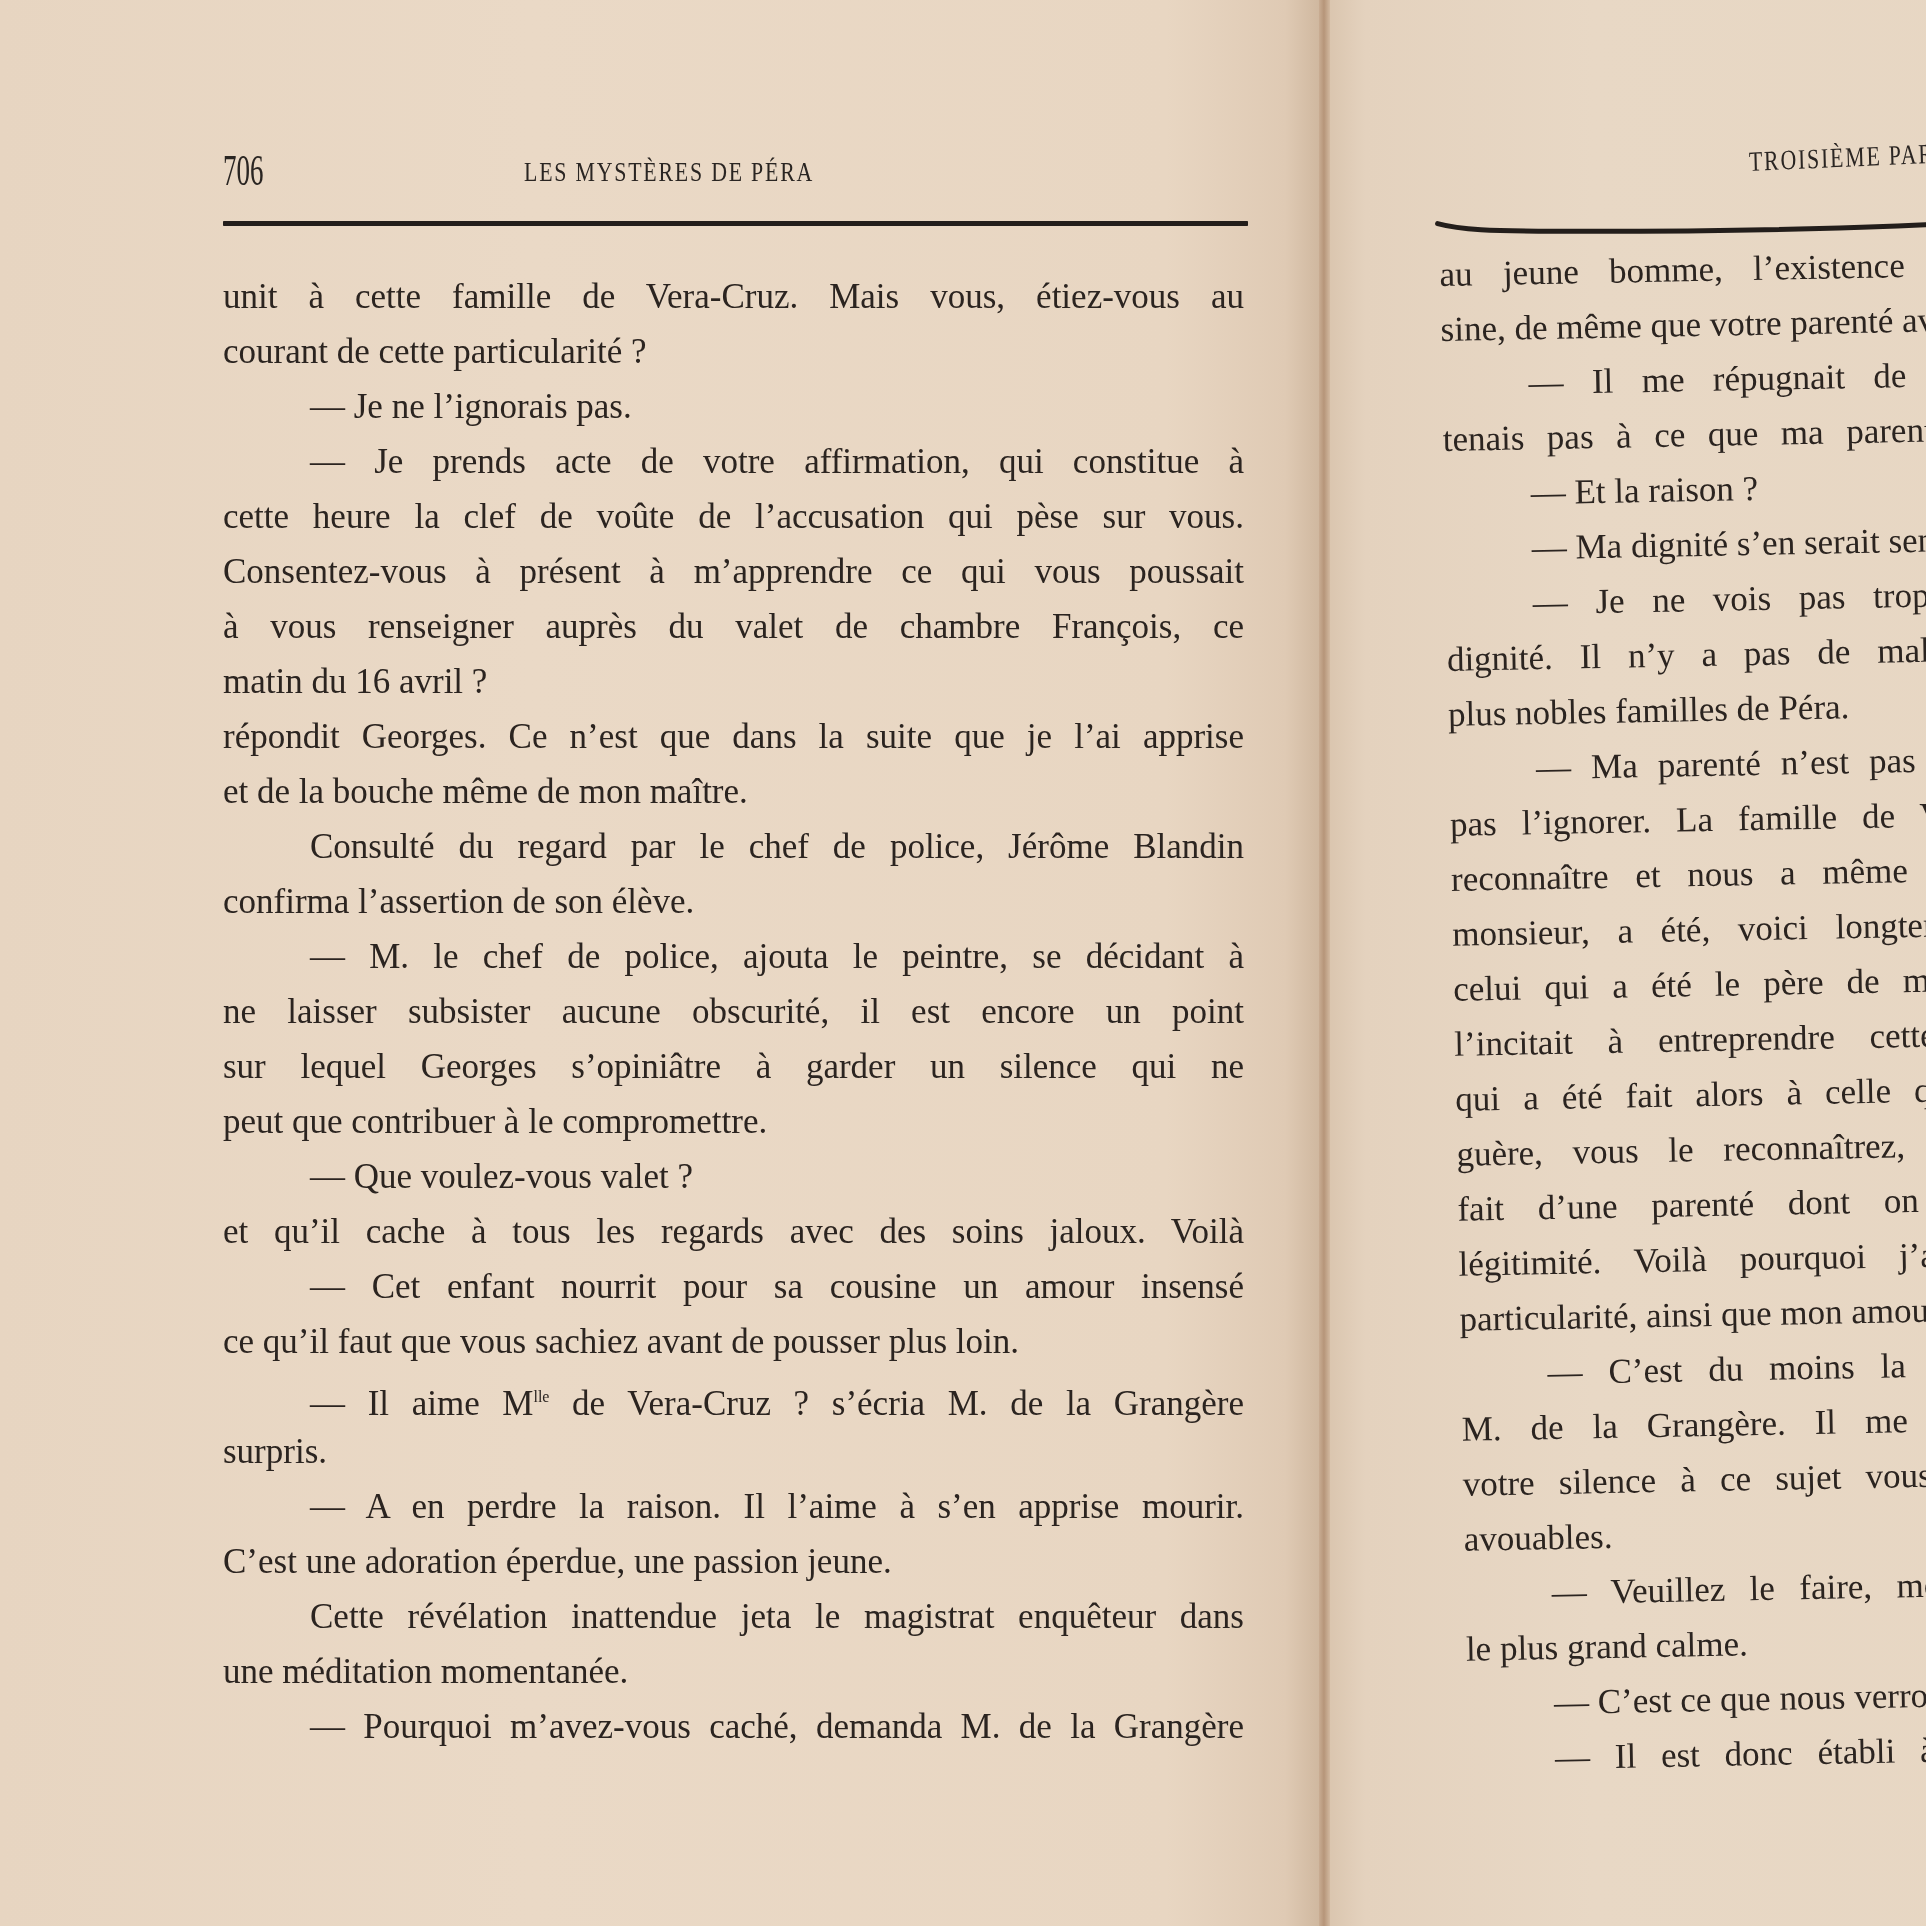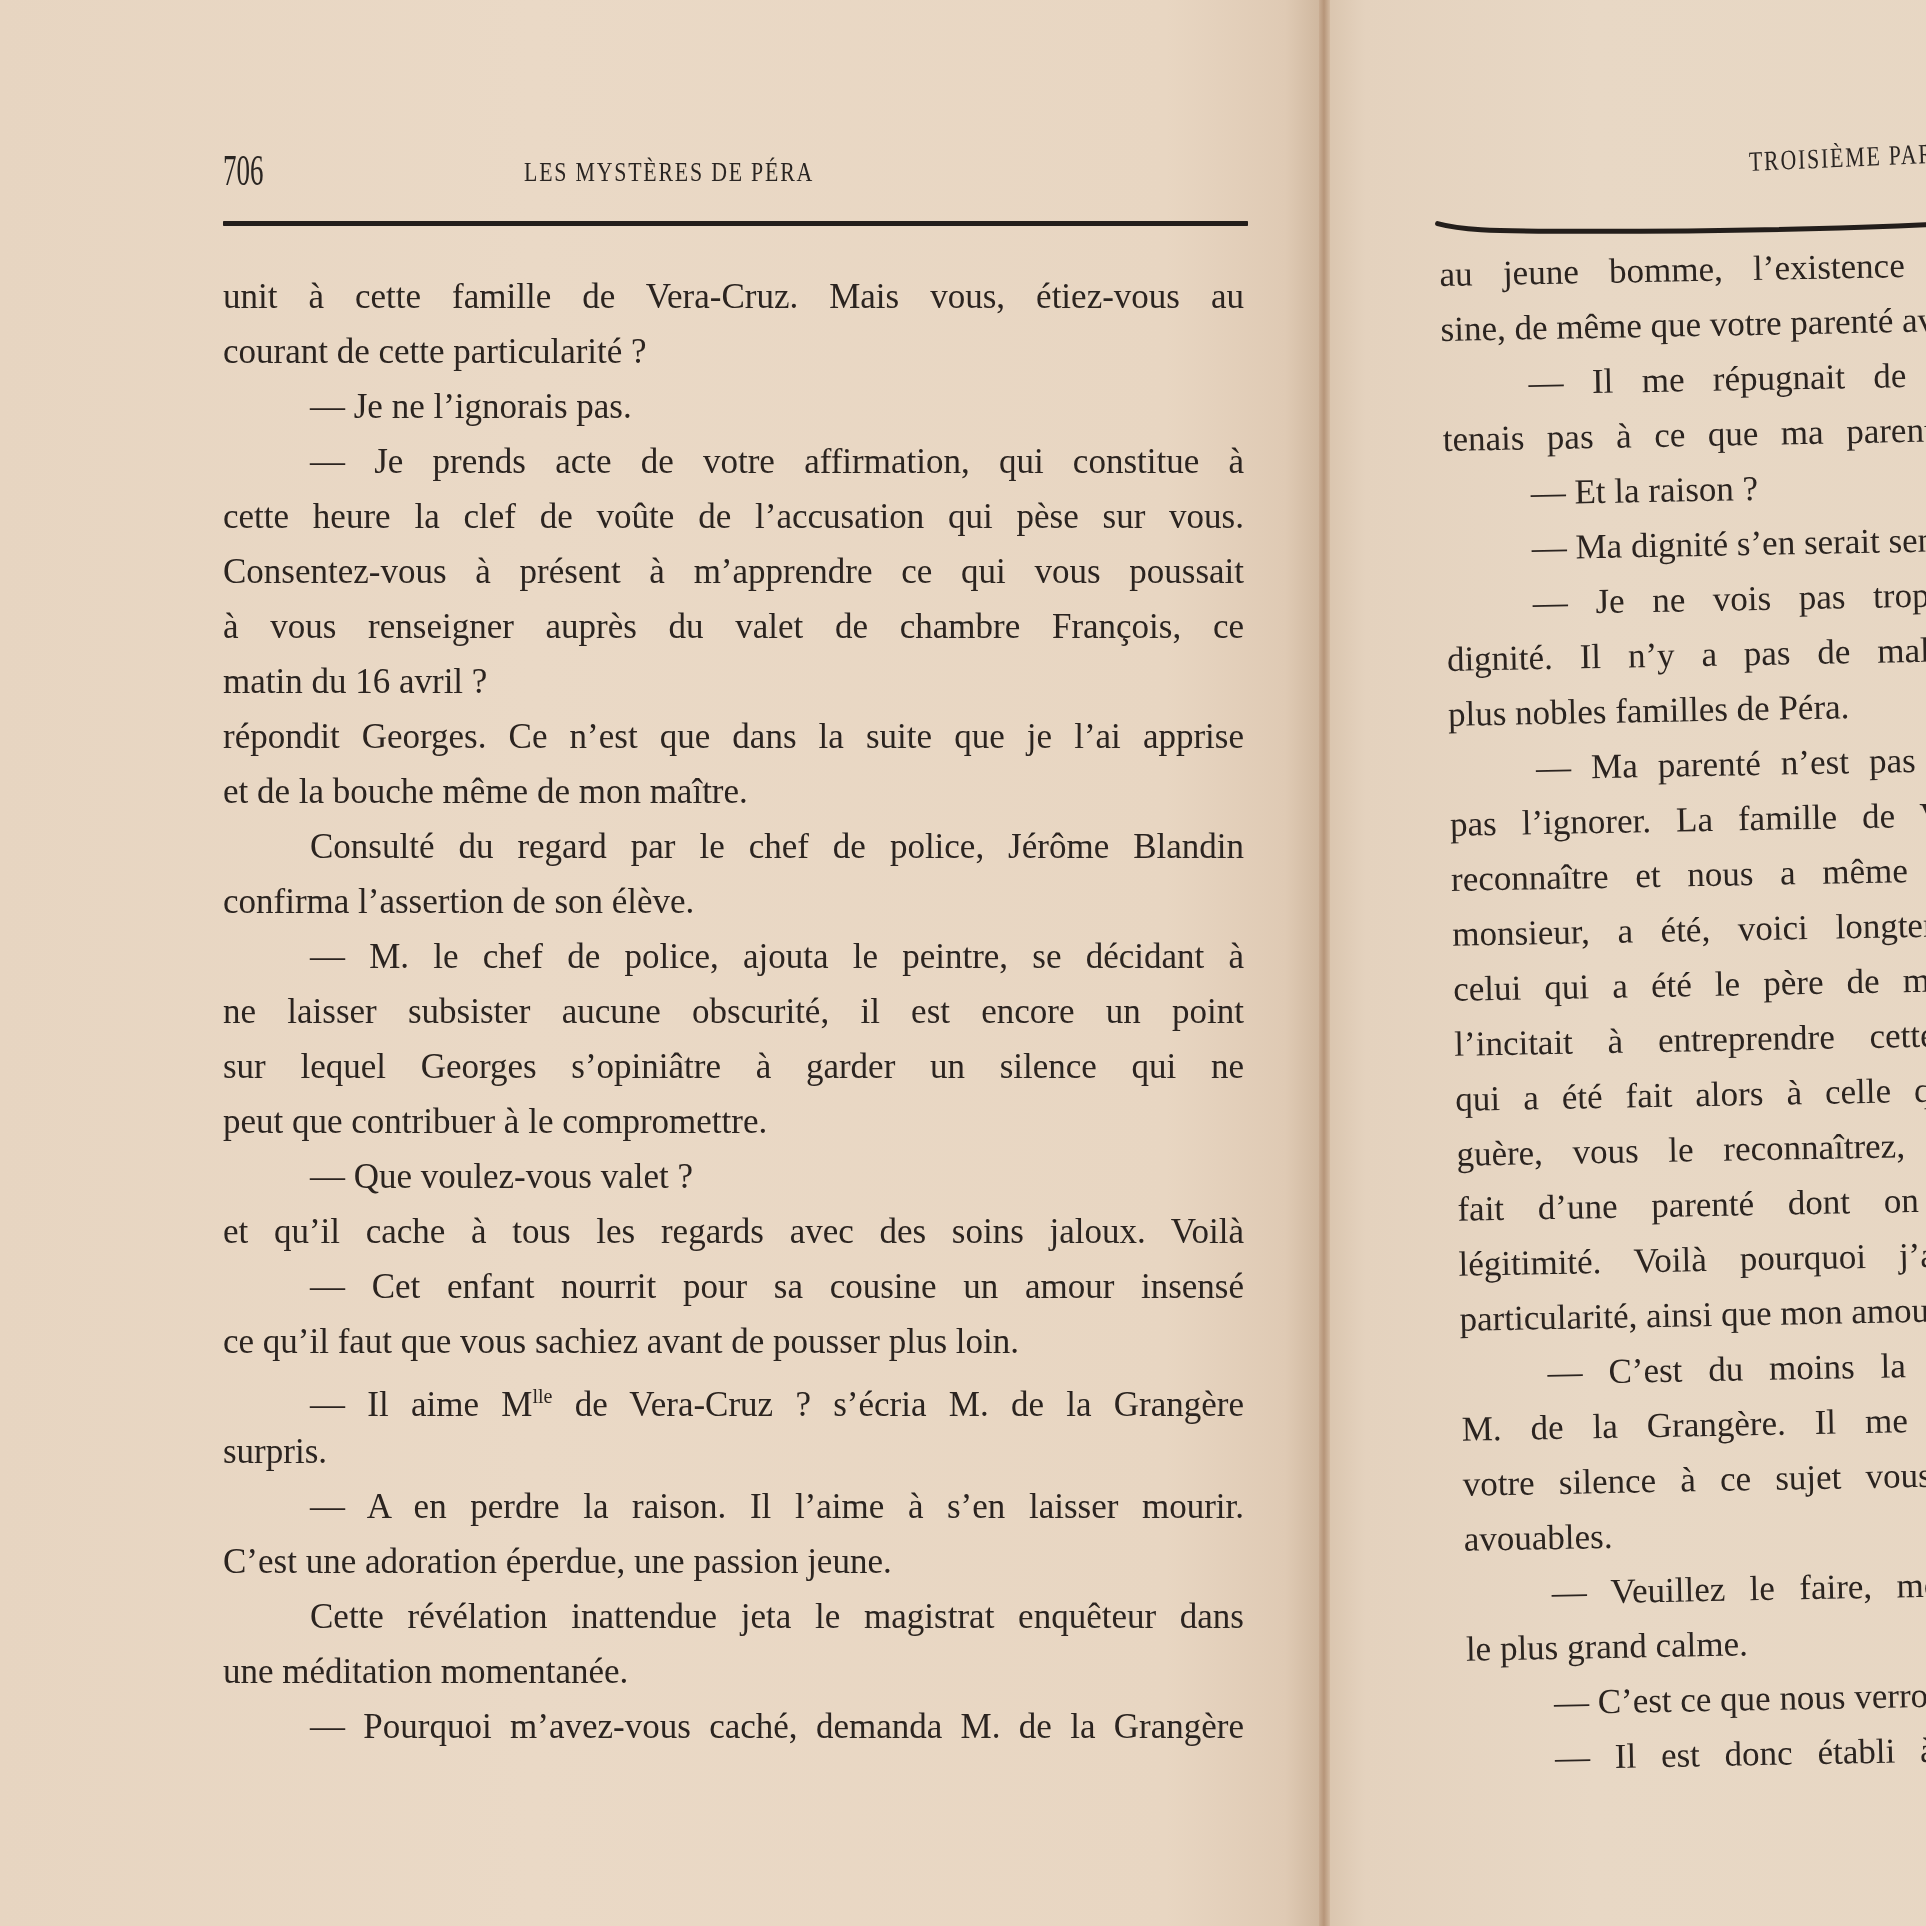--- a/index.html
+++ b/index.html
@@ -47,21 +47,21 @@
     display: block; white-space: nowrap; height: 55px;
     text-align: justify; text-align-last: justify;
   }
   .line.last { text-align-last: left; }
   .line.indent { padding-left: 87px; }
   .left-body { left: 223px; top: 269px; width: 1021px; }
   .right-body {
     left: 1439px; top: 247px; width: 1009px;
     transform: rotate(-1.1deg); transform-origin: left top;
   }
-  .sup { font-size: 20px; vertical-align: 13px; }
+  .sup { font-size: 16px; vertical-align: 13px; }
 </style>
 </head>
 <body>
 
 <div class="spread">
 
   <div class="page page-left">
     <div class="folio" style="left:223px; top:144px;">706</div>
     <div class="running-head" style="left:524px; top:156px;">LES MYSTÈRES DE PÉRA</div>
     <div class="rule-left"></div>
@@ -81,21 +81,21 @@
         <div class="line indent">— M. le chef de police, ajouta le peintre, se décidant à</div>
         <div class="line">ne laisser subsister aucune obscurité, il est encore un point</div>
         <div class="line">sur lequel Georges s’opiniâtre à garder un silence qui ne</div>
         <div class="line last">peut que contribuer à le compromettre.</div>
         <div class="line indent last">— Que voulez-vous valet ?</div>
         <div class="line">et qu’il cache à tous les regards avec des soins jaloux. Voilà</div>
         <div class="line indent">— Cet enfant nourrit pour sa cousine un amour insensé</div>
         <div class="line last">ce qu’il faut que vous sachiez avant de pousser plus loin.</div>
         <div class="line indent">— Il aime M<span class="sup">lle</span> de Vera-Cruz ? s’écria M. de la Grangère</div>
         <div class="line last">surpris.</div>
-        <div class="line indent">— A en perdre la raison. Il l’aime à s’en laisser mourir.</div>
+        <div class="line indent">— A en perdre la raison. Il l’aime à s’en apprise mourir.</div>
         <div class="line last">C’est une adoration éperdue, une passion jeune.</div>
         <div class="line indent">Cette révélation inattendue jeta le magistrat enquêteur dans</div>
         <div class="line last">une méditation momentanée.</div>
         <div class="line indent">— Pourquoi m’avez-vous caché, demanda M. de la Grangère</div>
       </div>
   </div>
 
   <div class="page page-right">
 
     <div class="running-head" style="left:424px; top:146px; transform: scaleX(0.78) rotate(-2deg);">TROISIÈME PARTIE.</div>

